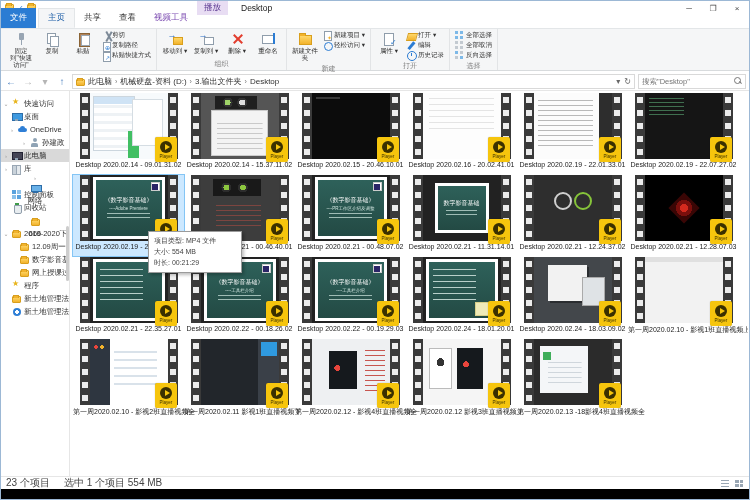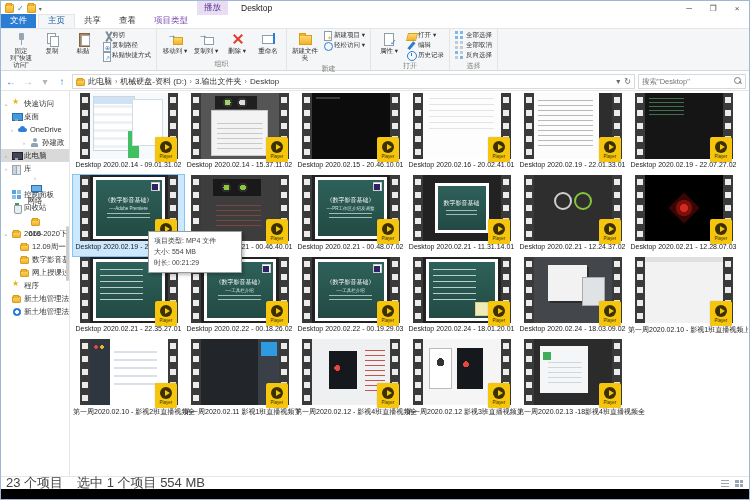--- a/index.html
+++ b/index.html
@@ -15,21 +15,21 @@
   .app-folder::before{content:"";position:absolute;top:-2px;left:0;width:4px;height:2px;background:#f2b32c;border:1px solid #d99f1d;border-bottom:none}
   .qat-check{color:#2b7cd3;font-size:8px;line-height:9px}
   .qat-caret{color:#666;font-size:6px}
   .ctx-header{position:absolute;left:196px;top:0;height:14px;padding:0 7px;background:#e8ddf3;color:#5d3a93;font-size:8.5px;display:flex;align-items:center}
   .win-title{position:absolute;left:240px;top:0;height:14px;display:flex;align-items:center;font-size:8.5px;color:#222}
   .win-controls{position:absolute;right:0;top:0;height:14px;display:flex}
   .win-controls .wc{width:24px;height:14px;display:flex;align-items:center;justify-content:center;color:#444;font-size:8px}
 
   
   .tabs{position:absolute;left:0;top:14px;right:0;height:14px;background:#fff;display:flex;align-items:flex-end;border-bottom:1px solid #e3e6e8}
-  .tab{padding:2px 9px;font-size:8.5px;color:#444;height:14px;display:flex;align-items:center}
+  .tab{padding:2px 9px;font-size:8.5px;color:#444;height:20px;display:flex;align-items:center}
   .tab.file{background:#2b7cd3;color:#fff;margin-right:2px}
   .tab.active{background:#f5f6f7;border:1px solid #e3e6e8;border-bottom:1px solid #f5f6f7;color:#1f5fa8}
   .tab.contextual{color:#7a49b0}
 
   
   .ribbon{position:absolute;left:0;top:28px;right:0;height:42px;background:#f5f6f7;border-bottom:1px solid #d8dbdd;display:flex;align-items:stretch;padding-left:2px}
   .rgroup{display:flex;flex-direction:column;border-right:1px solid #e2e4e6;padding:1px 3px 0 3px}
   .rbody{flex:1;display:flex;align-items:flex-start;gap:1px}
   .rlabel{text-align:center;font-size:7px;color:#7a7a7a;padding:1px 0 1px 0}
   .rbig{display:flex;flex-direction:column;align-items:center;width:30px;padding:1px 0;border:1px solid transparent;border-radius:2px;cursor:default}
@@ -199,21 +199,21 @@
   .slide-logo::before{content:"";position:absolute;left:1.5px;top:1.5px;width:6px;height:6px;background:#2a2467}
   .list .slide-inner{align-items:flex-start;justify-content:flex-start;padding:4px}
   .list .slide-lines{width:75%;height:70%;margin-top:3px;background:repeating-linear-gradient(#b9d0ca 0 1.5px,transparent 1.5px 6px)}
   .yellowbox .slide-inner::after{content:"";position:absolute;right:2px;bottom:2px;width:16px;height:12px;background:#efeab8;border:1px solid #d8d08a}
   .small-slide .slide{inset:8px 12px}
 
   
   .tooltip{position:absolute;left:147px;top:230px;width:94px;background:#fff;border:1px solid #9b9b9b;box-shadow:2px 2px 3px rgba(0,0,0,.25);padding:3px 5px;font-size:7px;color:#444;line-height:1.6;z-index:40}
 
   
-  .statusbar{position:absolute;left:0;bottom:10px;right:0;height:13px;background:#fff;border-top:1px solid #e6e6e6;display:flex;align-items:center;font-size:13px;color:#444;padding:0 5px;gap:14px}
+  .statusbar{position:absolute;left:0;bottom:10px;right:0;height:13px;background:#fff;border-top:1px solid #e6e6e6;display:flex;align-items:center;font-size:10px;color:#444;padding:0 5px;gap:14px}
   .status-views{margin-left:auto;display:flex;gap:4px}
   .sv{width:10px;height:9px;position:relative}
   .sv-list::before{content:"";position:absolute;inset:1px;background:repeating-linear-gradient(#9aa7b4 0 1px,transparent 1px 3px)}
   .sv-thumb::before{content:"";position:absolute;inset:1px;background:
     linear-gradient(#9aa7b4,#9aa7b4) 0 0/4px 3px no-repeat,
     linear-gradient(#9aa7b4,#9aa7b4) 5px 0/4px 3px no-repeat,
     linear-gradient(#9aa7b4,#9aa7b4) 0 4px/4px 3px no-repeat,
     linear-gradient(#9aa7b4,#9aa7b4) 5px 4px/4px 3px no-repeat}
   .bottom-strip{position:absolute;left:0;right:0;bottom:0;height:10px;background:#000}
 </style>
@@ -236,21 +236,21 @@
       <div class="wc">❐</div>
       <div class="wc close">×</div>
     </div>
   </div>
 
   <div class="tabs">
       <div class="tab file">文件</div>
       <div class="tab active">主页</div>
       <div class="tab">共享</div>
       <div class="tab">查看</div>
-      <div class="tab contextual">项目类型</div>
+      <div class="tab contextual">视频工具</div>
     </div>
 
   <div class="ribbon">
       <div class="rgroup">
         <div class="rbody">
           <div class="rbig">
             <div class="icon16 i-pin"></div>
             <div class="blabel">固定到"快速访问"</div>
           </div>
           <div class="rbig">

